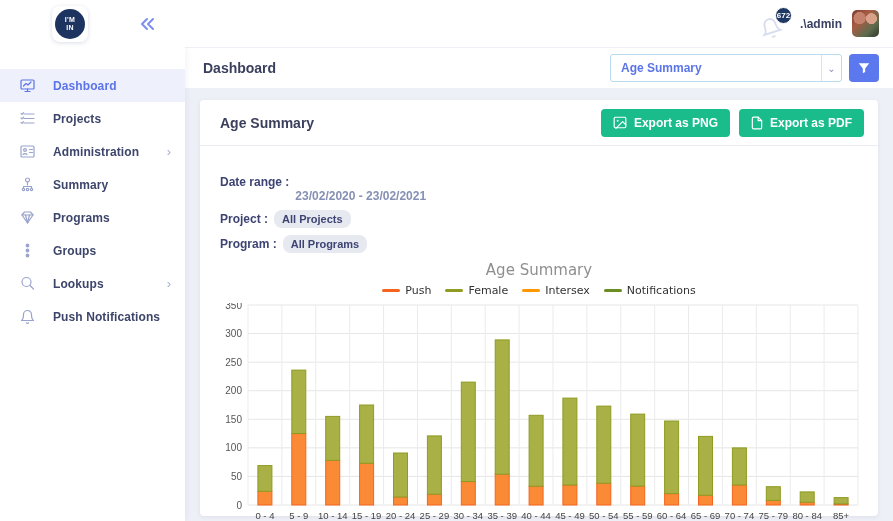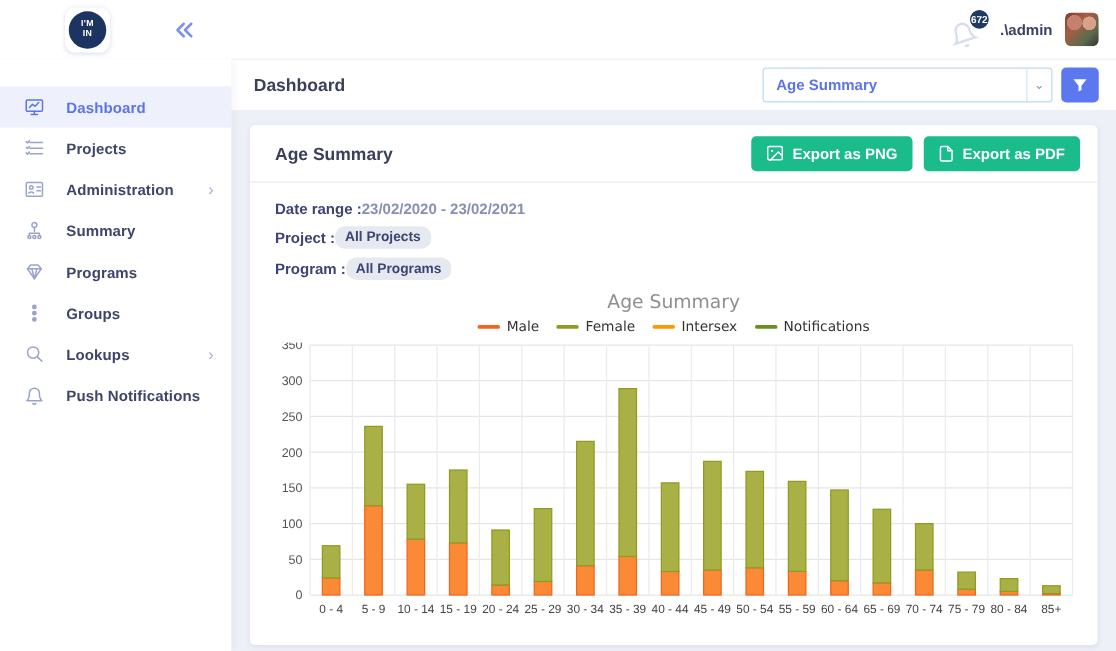--- a/index.html
+++ b/index.html
@@ -64,22 +64,22 @@
   .card { background:#fff; border-radius:4px; box-shadow:0 1px 4px rgba(70,80,130,.10); height:416px; }
   .card-header { height:46px; border-bottom:1px solid #ecedf3; display:flex; align-items:center;
     justify-content:space-between; padding:0 14px 0 20px; }
   .card-title { font-size:14px; font-weight:bold; color:#3a3f5c; }
   .export-group { display:flex; gap:9px;padding-left:10px; }
   .export-btn { display:flex; align-items:center; gap:7px; background:#1abc8c; color:#fff;
     border:none; border-radius:4px; padding:7px 12px; font-size:12px; font-weight:bold;
     font-family:inherit; cursor:pointer; }
   .card-body { padding: 14px 20px 0 20px; }
   .filter-row { display:flex; align-items:center; margin-bottom:7px; font-size:12px; }
-  .filter-label { font-weight:bold; color:#3d4473; }
-  .filter-value-text { color:#8690b4; font-weight:bold; }
+  .filter-label { font-weight:bold; color:#3d4473; margin-right:6px; }
+  .filter-value-text { color:#8690b4; font-weight:bold;margin-top:29px; }
   .filter-badge { background:#e7e9f0; border-radius:8px; padding:3px 8px; font-size:11px;
     font-weight:bold; color:#3d4473; }
   
   .chart-area { margin-top: 8px; }
   .chart-title { text-align:center; font-size:15px; color:#8f8f8f; font-family:"DejaVu Sans", sans-serif; }
   .chart-legend { display:flex; justify-content:center; gap:14px; margin-top:5px; }
   .legend-item { display:flex; align-items:center; gap:5px; font-size:11px; color:#333;
     font-family:"DejaVu Sans", sans-serif; }
   .legend-swatch { width:18px; height:3px; border-radius:2px; }
   .plot-wrap { margin-top: 6px; }
@@ -252,21 +252,21 @@
             <span class="filter-label">Program :</span>
             <span class="filter-badge">All Programs</span>
           </div>
         </div>
 
         <div class="chart-area">
           <div class="chart-title">Age Summary</div>
           <div class="chart-legend" id="chart-legend">
               <div class="legend-item">
                 <span class="legend-swatch" style="background: rgb(244, 100, 29);"></span>
-                <span>Male</span>
+                <span>Push</span>
               </div>
               <div class="legend-item">
                 <span class="legend-swatch" style="background: rgb(142, 156, 34);"></span>
                 <span>Female</span>
               </div>
               <div class="legend-item">
                 <span class="legend-swatch" style="background: rgb(255, 152, 0);"></span>
                 <span>Intersex</span>
               </div>
               <div class="legend-item">

